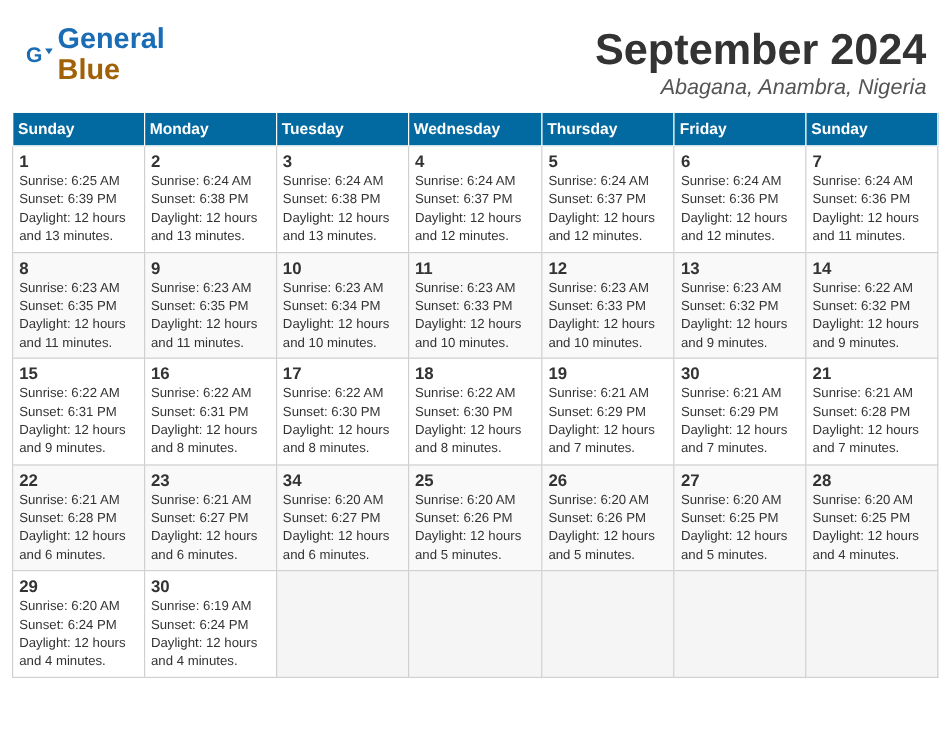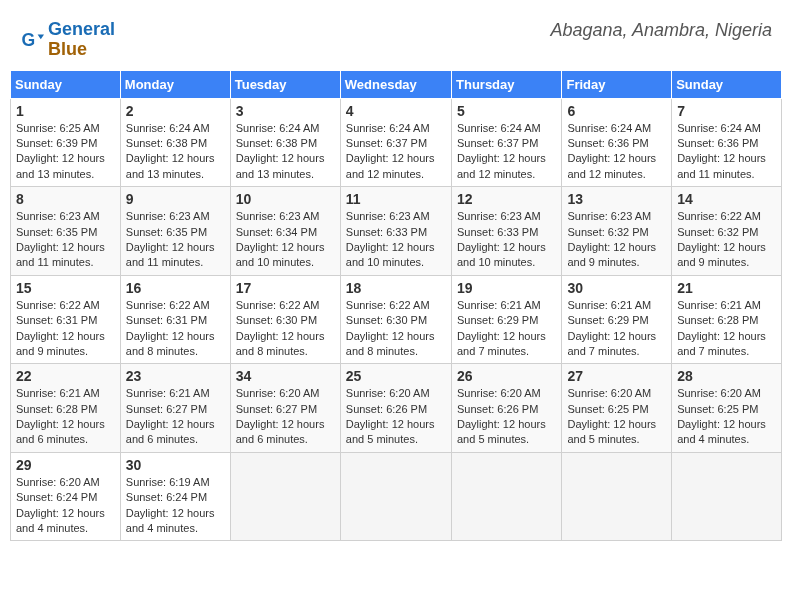--- a/index.html
+++ b/index.html
@@ -15,21 +15,21 @@
       justify-content: space-between;
       align-items: flex-start;
       padding: 10px 10px 5px 10px;
     }
     .logo {
       display: flex;
       align-items: center;
       gap: 4px;
     }
     .logo-text {
-      font-size: 18px;
+      font-size: 24px;
       font-weight: bold;
       color: #333;
       line-height: 1.1;
     }
     .logo-text span {
       color: #1a6cb5;
     }
     .logo-icon {
       width: 24px;
       height: 24px;
@@ -46,21 +46,21 @@
       font-size: 18px;
       color: #555;
       font-style: italic;
     }
     .calendar {
       width: 100%;
       border-collapse: collapse;
       margin-top: 5px;
     }
     .calendar th {
-      background-color: #3b82f6;
+      background-color: #0369a1;
       color: white;
       padding: 6px 4px;
       font-size: 13px;
       font-weight: bold;
       text-align: left;
       border: 1px solid #fff;
     }
     .calendar td {
       border: 1px solid #d0d0d0;
       vertical-align: top;
@@ -100,20 +100,21 @@
     <svg class="logo-icon" viewBox="0 0 30 30">
       <text x="2" y="22" font-size="22" fill="#1a6cb5" font-weight="bold">G</text>
       <polygon points="22,8 30,8 26,14" fill="#1a6cb5"></polygon>
     </svg>
     <div class="logo-text">
       <span>General</span><br>
       <span style="color:#a16207">Blue</span>
     </div>
   </div>
   <div class="title-section">
+    <div class="month-title">September 2024</div>
     <div class="location-title">Abagana, Anambra, Nigeria</div>
   </div>
 </div>
 
 <table class="calendar">
   <thead>
     <tr>
     <th>Sunday</th>
         <th>Monday</th>
         <th>Tuesday</th>

